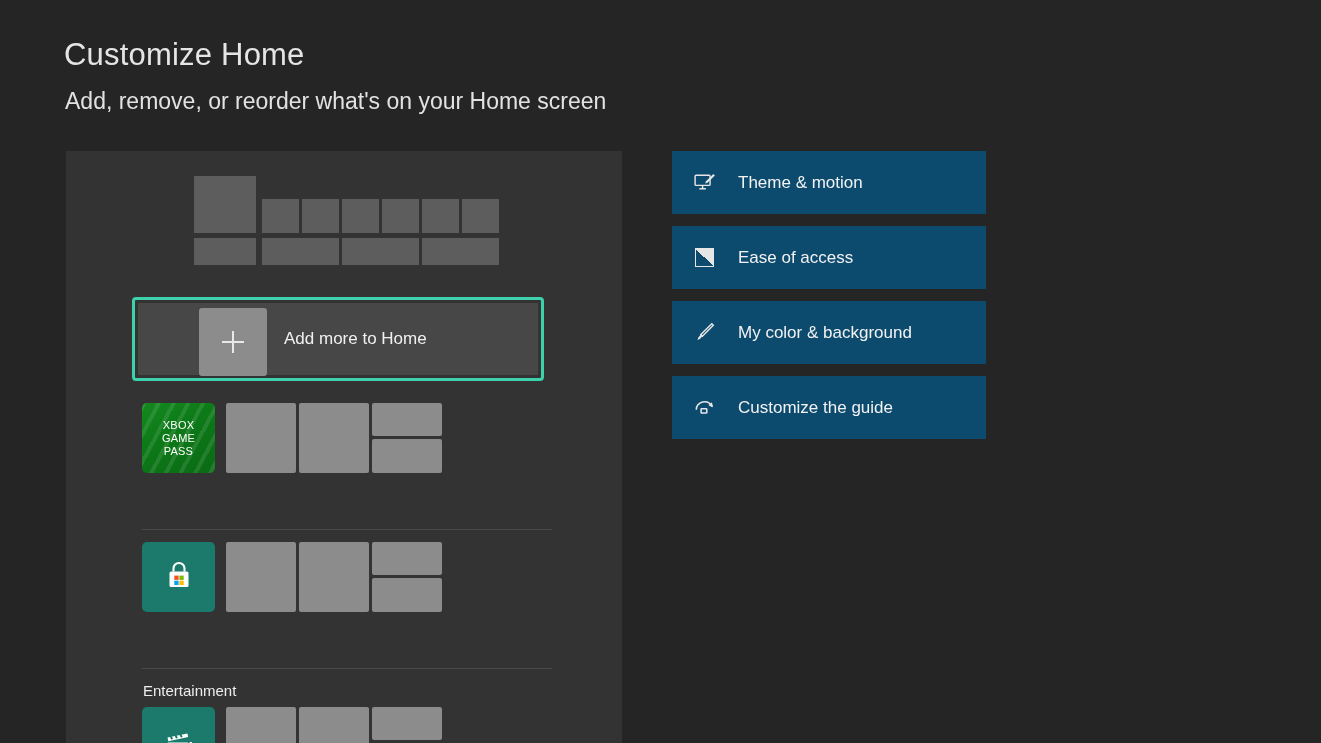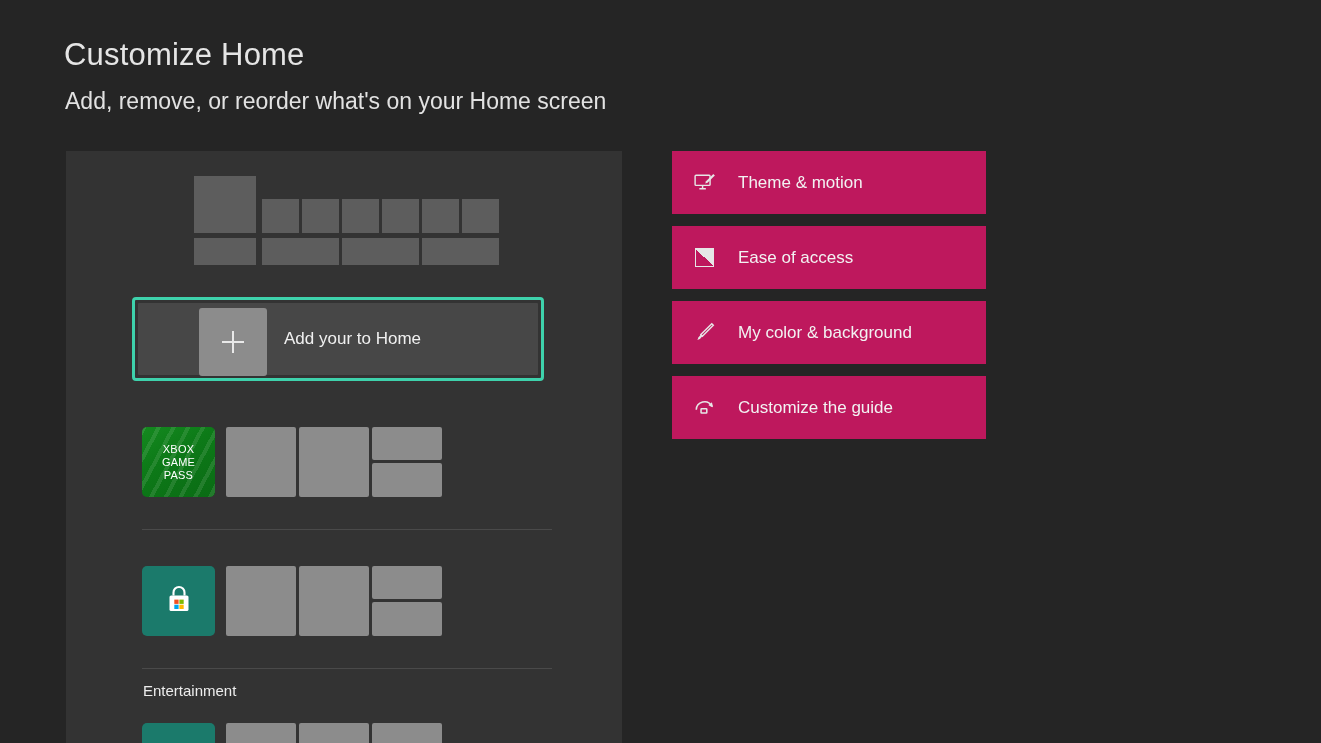--- a/index.html
+++ b/index.html
@@ -78,21 +78,21 @@
 
   
   .section { position: absolute; left: 76px; width: 410px; }
   .section-divider {
     position: absolute; left: 76px; width: 410px; height: 1px;
     background: #4a4a4a;
   }
   .section-title {
     font-size: 15px; color: #ededed; margin: 0 0 8px 1px;
   }
-  .tile-row { position: relative; height: 70px; margin-top: 24px; }
+  .tile-row { position: relative; height: 70px; }
   .tile {
     position: absolute; top: 0; background: #8c8c8c; border-radius: 2px;
   }
   .tile.app { border-radius: 5px; overflow: hidden; }
   .tile.t1 { left: 0;   width: 73px; height: 70px; }
   .tile.t2 { left: 84px; width: 70px; height: 70px; }
   .tile.t3 { left: 157px; width: 70px; height: 70px; }
   .tile.t4a { left: 230px; width: 70px; height: 33px; }
   .tile.t4b { left: 230px; top: 36px; width: 70px; height: 34px; }
 
@@ -115,21 +115,21 @@
   .teal {
     width: 100%; height: 100%;
     background: #1b7a6b;
     display: flex; align-items: center; justify-content: center;
   }
 
   
   .menu-item {
     position: absolute; left: 672px;
     width: 314px; height: 63px;
-    background: #be185d;
+    background: #0c4a6e;
     display: flex; align-items: center;
   }
   .menu-icon {
     width: 24px; height: 24px; margin-left: 20px;
     display: flex; align-items: center; justify-content: center;
     color: #e6e6e6; flex: none;
   }
   .menu-label {
     margin-left: 22px; font-size: 17px; color: #f2f2f2;
   }
@@ -166,21 +166,21 @@
       <div class="pv-tile" style="left:68px;top:62px;width:77px;height:27px;"></div>
       <div class="pv-tile" style="left:148px;top:62px;width:77px;height:27px;"></div>
       <div class="pv-tile" style="left:228px;top:62px;width:77px;height:27px;"></div>
     </div>
 
     <div class="add-focus">
       <div class="add-row">
         <div class="add-tile">
           <span class="plus"></span>
         </div>
-        <div class="add-label">Add your to Home</div>
+        <div class="add-label">Add more to Home</div>
       </div>
     </div>
 
     <div class="section" style="top:252px;">
       <div class="tile-row">
         <div class="tile app t1">
           <div class="gp">
             <span>XBOX</span>
             <span>GAME</span>
             <span>PASS</span>

